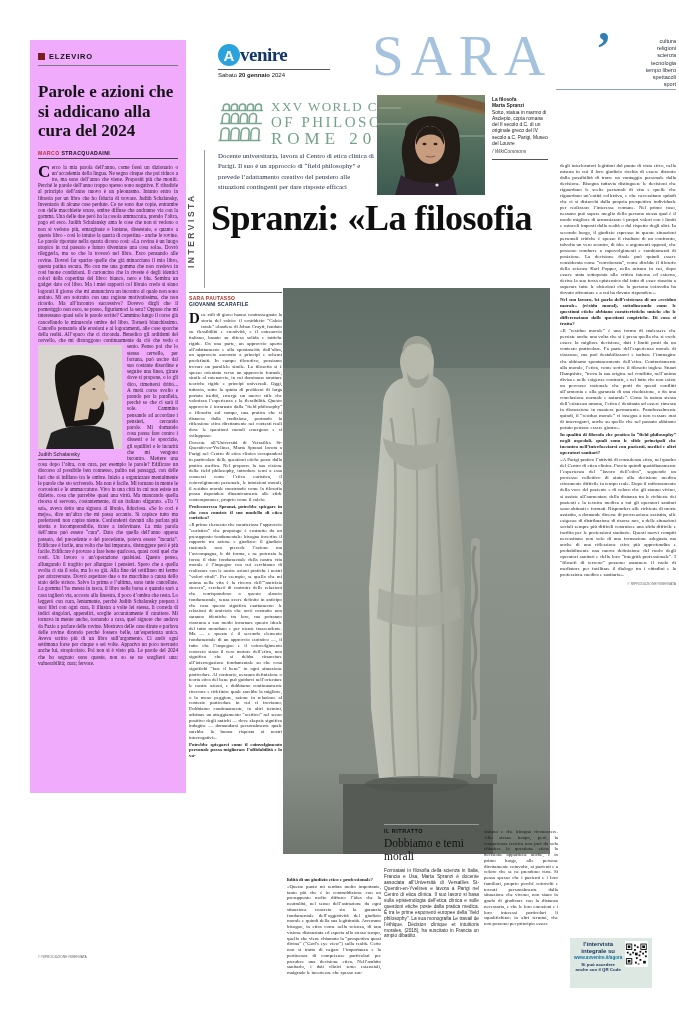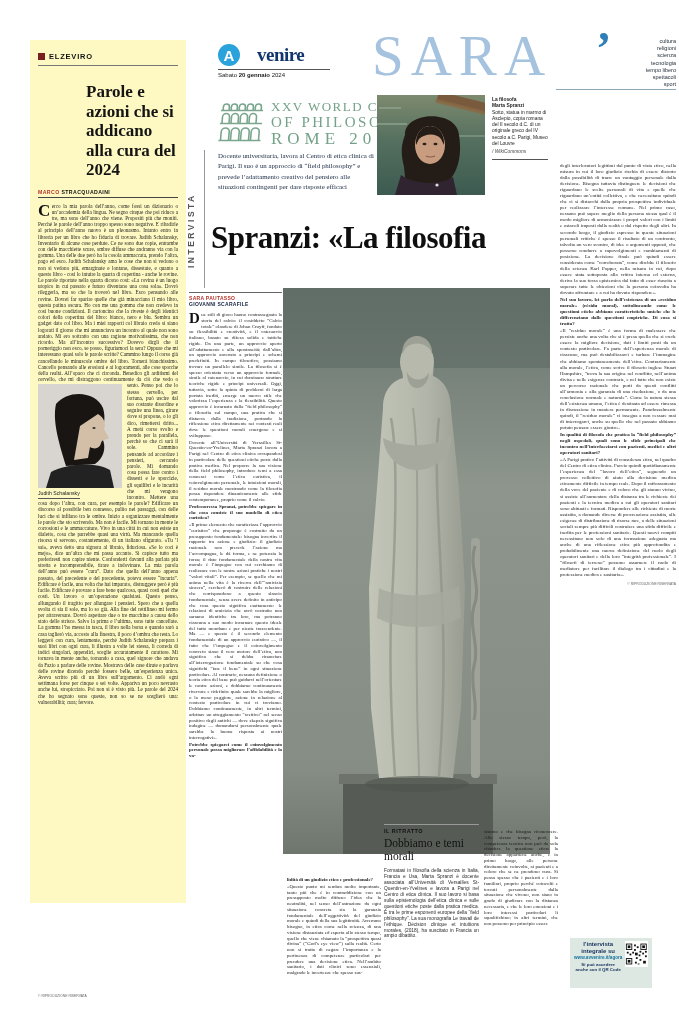--- a/index.html
+++ b/index.html
@@ -1,46 +1,46 @@
 <!DOCTYPE html>
 <html><head>
 <meta charset="utf-8">
 <style>
   html,body{margin:0;padding:0;background:#ffffff;}
   .page{position:relative;width:679px;height:1024px;background:#fff;overflow:hidden;
         font-family:"Liberation Serif",serif;color:#1b1b1b;}
   .abs{position:absolute;}
 
   
-  .panel{left:30px;top:40px;width:156px;height:863px;background:#fef9c3;}
+  .panel{left:30px;top:40px;width:156px;height:753px;background:#f0abfc;}
   .panel-inner{position:absolute;left:8px;right:8px;top:0;}
   .kicker-row{margin-top:12px;display:flex;align-items:center;gap:4px;
               border-bottom:0.7px solid #777;padding-bottom:4px;}
   .kicker-sq{width:7px;height:7px;background:#7a1f1f;}
   .kicker-txt{font-family:"Liberation Sans",sans-serif;font-weight:bold;font-size:7.5px;
               letter-spacing:0.8px;color:#111;}
-  .elz-headline{margin-top:16px;font-weight:bold;font-size:17px;line-height:19.5px;color:#141414;margin-left:48px;}
+  .elz-headline{margin-top:16px;font-weight:bold;font-size:17px;line-height:19.5px;color:#141414;}
   .byline{margin-top:9px;font-family:"Liberation Sans",sans-serif;font-size:5.2px;font-weight:bold;
           letter-spacing:0.4px;border-bottom:0.7px solid #444;padding-bottom:2px;}
   .byline .bn{color:#b5342a;} .byline .bs{color:#111;}
   .elz-body{margin-top:5px;font-size:5.15px;line-height:6.2px;text-align:justify;color:#1c1c1c;
             height:788px;overflow:hidden;}
   .dropcap{float:left;font-weight:bold;font-size:17px;line-height:15px;padding-right:1.5px;color:#111;}
   .elz-fig{float:left;width:84px;margin:2px 5px 2px 0;}
   .elz-fig .cap{font-family:"Liberation Sans",sans-serif;font-size:5.2px;text-align:center;
                 padding:2px 0;border-bottom:0.7px solid #555;color:#222;}
   .copyright{font-family:"Liberation Sans",sans-serif;font-size:3.4px;color:#666;margin-top:3px;}
 
   
   .avvenire{left:218px;top:44px;width:120px;}
   .avv-row{display:flex;align-items:center;}
   .avv-disc{width:22px;height:22px;border-radius:50%;background:#2aa2db;color:#fff;
             font-family:"Liberation Sans",sans-serif;font-weight:bold;font-size:15px;
             display:flex;align-items:center;justify-content:center;}
-  .avv-name{font-weight:bold;font-size:19px;color:#12356b;margin-left:17px;letter-spacing:-0.5px;}
+  .avv-name{font-weight:bold;font-size:19px;color:#12356b;margin-left:0;letter-spacing:-0.5px;}
   .avv-date{border-top:0.7px solid #555;margin-top:3px;padding-top:2px;width:112px;
             font-family:"Liberation Sans",sans-serif;font-size:6px;color:#222;}
   .agora{left:372px;top:26px;font-size:57px;line-height:60px;color:#a5c3de;letter-spacing:7px;
          font-weight:normal;}
   .agora-accent{position:absolute;left:596px;top:22px;font-size:46px;color:#2f7fb6;font-weight:bold;}
   .topics{left:612px;top:38px;width:64px;text-align:right;font-family:"Liberation Sans",sans-serif;
           font-size:5.5px;line-height:7.2px;color:#23313c;}
   .topics span{display:block;}
   .head-rule{left:556px;top:89px;width:120px;height:0;border-top:0.8px solid #8fa6b5;}
 
@@ -57,22 +57,22 @@
   .photo-cap{left:492px;top:97px;width:56px;font-family:"Liberation Sans",sans-serif;
              font-size:4.9px;line-height:6.3px;color:#222;border-bottom:0.7px solid #555;
              padding-bottom:3px;}
   .photo-cap .b{font-weight:bold;}
   .photo-cap .credit{font-style:italic;color:#444;display:block;margin-top:2px;}
   .vtag{left:186px;top:150px;height:118px;width:14px;}
   .vtag span{position:absolute;left:0;top:118px;transform:rotate(-90deg);transform-origin:0 0;
              font-family:"Liberation Sans",sans-serif;font-weight:bold;font-size:8.5px;
              letter-spacing:2.5px;color:#555;white-space:nowrap;}
   .vrule{left:204px;top:150px;width:0;height:138px;border-left:1px solid #999;}
-  .main-headline{left:211px;top:196px;width:356px;font-weight:bold;font-size:31px;
-                 line-height:44px;color:#0f0f0f;letter-spacing:-0.5px;margin-top:20px;}
+  .main-headline{left:211px;top:196px;width:356px;font-weight:bold;font-size:36px;
+                 line-height:44px;color:#0f0f0f;letter-spacing:-0.5px;}
   .main-byline{left:189px;top:292px;width:93px;font-family:"Liberation Sans",sans-serif;
                font-size:5px;font-weight:bold;letter-spacing:0.3px;border-top:0.7px solid #666;
                padding-top:2px;}
   .main-byline .b1{color:#b5342a;display:block;}
   .main-byline .b2{color:#15233c;display:block;}
 
   
   .acol{font-size:4.9px;line-height:5.75px;text-align:justify;color:#1b1b1b;overflow:hidden;}
   .acol p{margin:0 0 1px 0;}
   .acol .q{font-weight:bold;}

